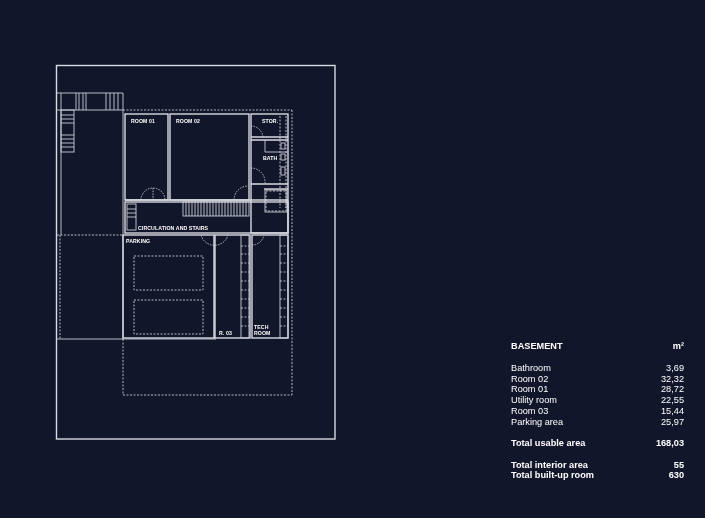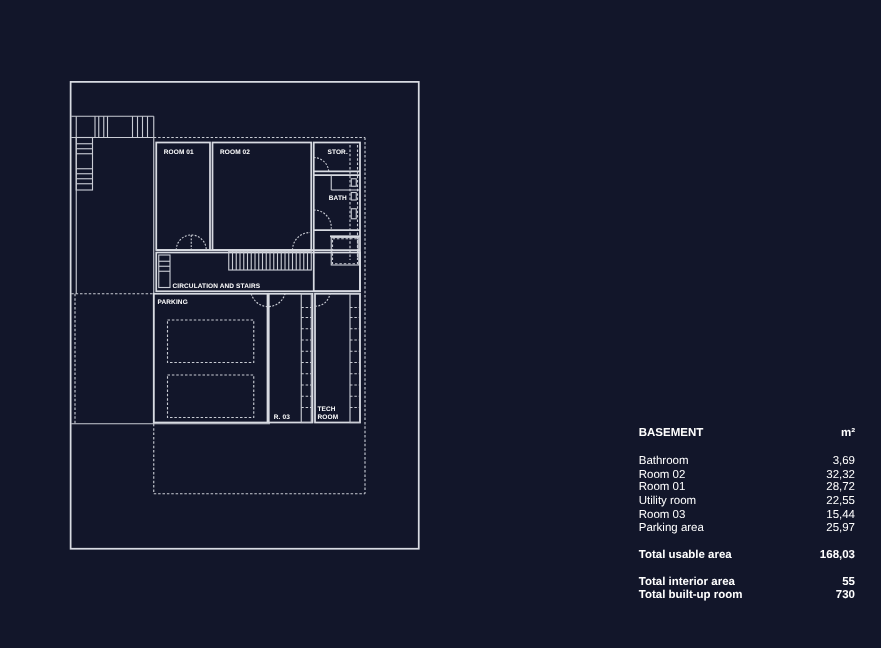--- a/index.html
+++ b/index.html
@@ -251,15 +251,15 @@
       <span>168,03</span>
     </div>
 
   <div class="gap"></div>
   <div class="row bold">
       <span>Total interior area</span>
       <span>55</span>
     </div>
   <div class="row bold">
       <span>Total built-up room</span>
-      <span>730</span>
+      <span>630</span>
     </div>
 </div>
 
 </body></html>

